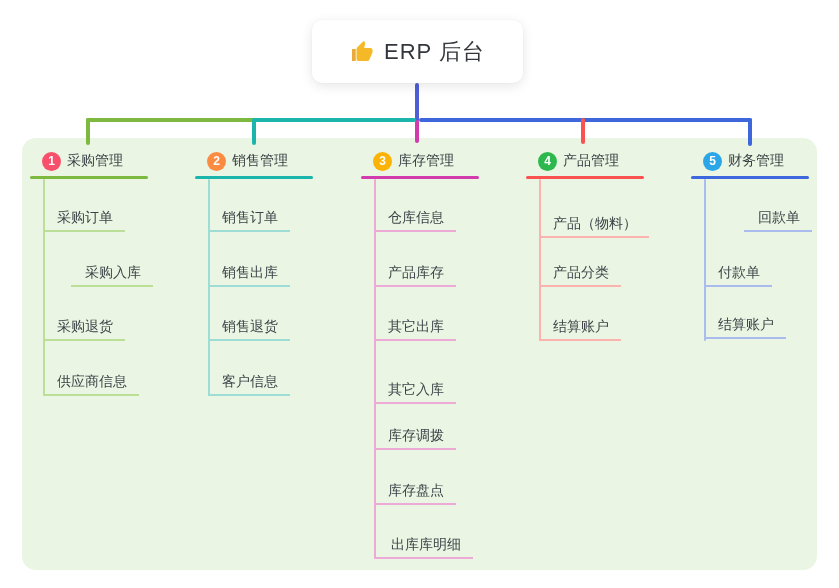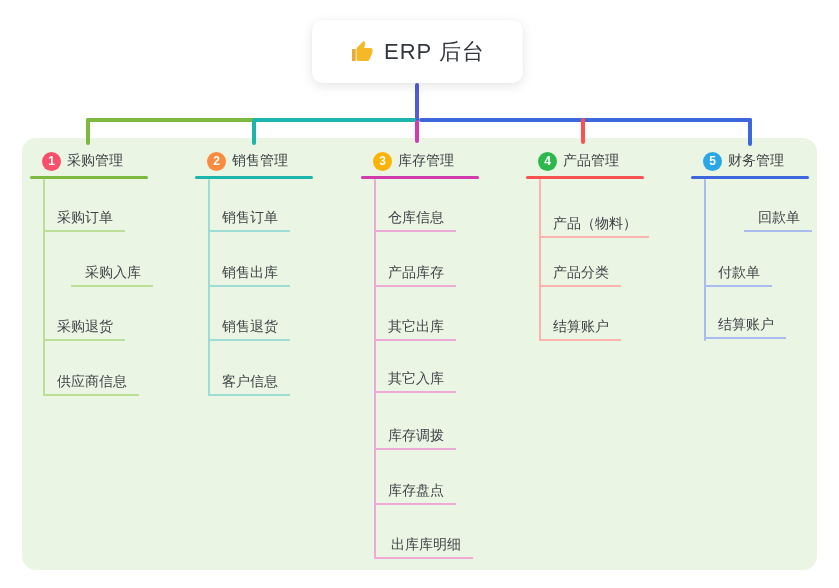--- a/index.html
+++ b/index.html
@@ -108,21 +108,21 @@
     <div class="branch-title">
       <span class="badge" style="background: rgb(251, 179, 5);">3</span>
       <span class="branch-label">库存管理</span>
     </div>
     <div class="branch-underline"></div>
     <div class="trunk" style="height: 380px;"></div>
     <div class="children">
           <div class="child" style="top: 58px;"><span>仓库信息</span></div>
           <div class="child" style="top: 112.5px; font-family: Liberation Serif, serif;"><span>产品库存</span></div>
           <div class="child" style="top: 167px;"><span>其它出库</span></div>
-          <div class="child" style="top: 219px;"><span>其它入库</span></div>
+          <div class="child" style="top: 230px;"><span>其它入库</span></div>
           <div class="child" style="top: 276px;"><span>库存调拨</span></div>
           <div class="child" style="top: 330.5px;"><span>库存盘点</span></div>
           <div class="child" style="top: 385px; padding-left: 17px;"><span>出库库明细</span></div>
         </div>
   </div>
       <div class="branch" style="left: 526px; --c: #fa5151; --lc: #fcb3ae;">
     <div class="branch-title">
       <span class="badge" style="background: rgb(45, 184, 77);">4</span>
       <span class="branch-label">产品管理</span>
     </div>

